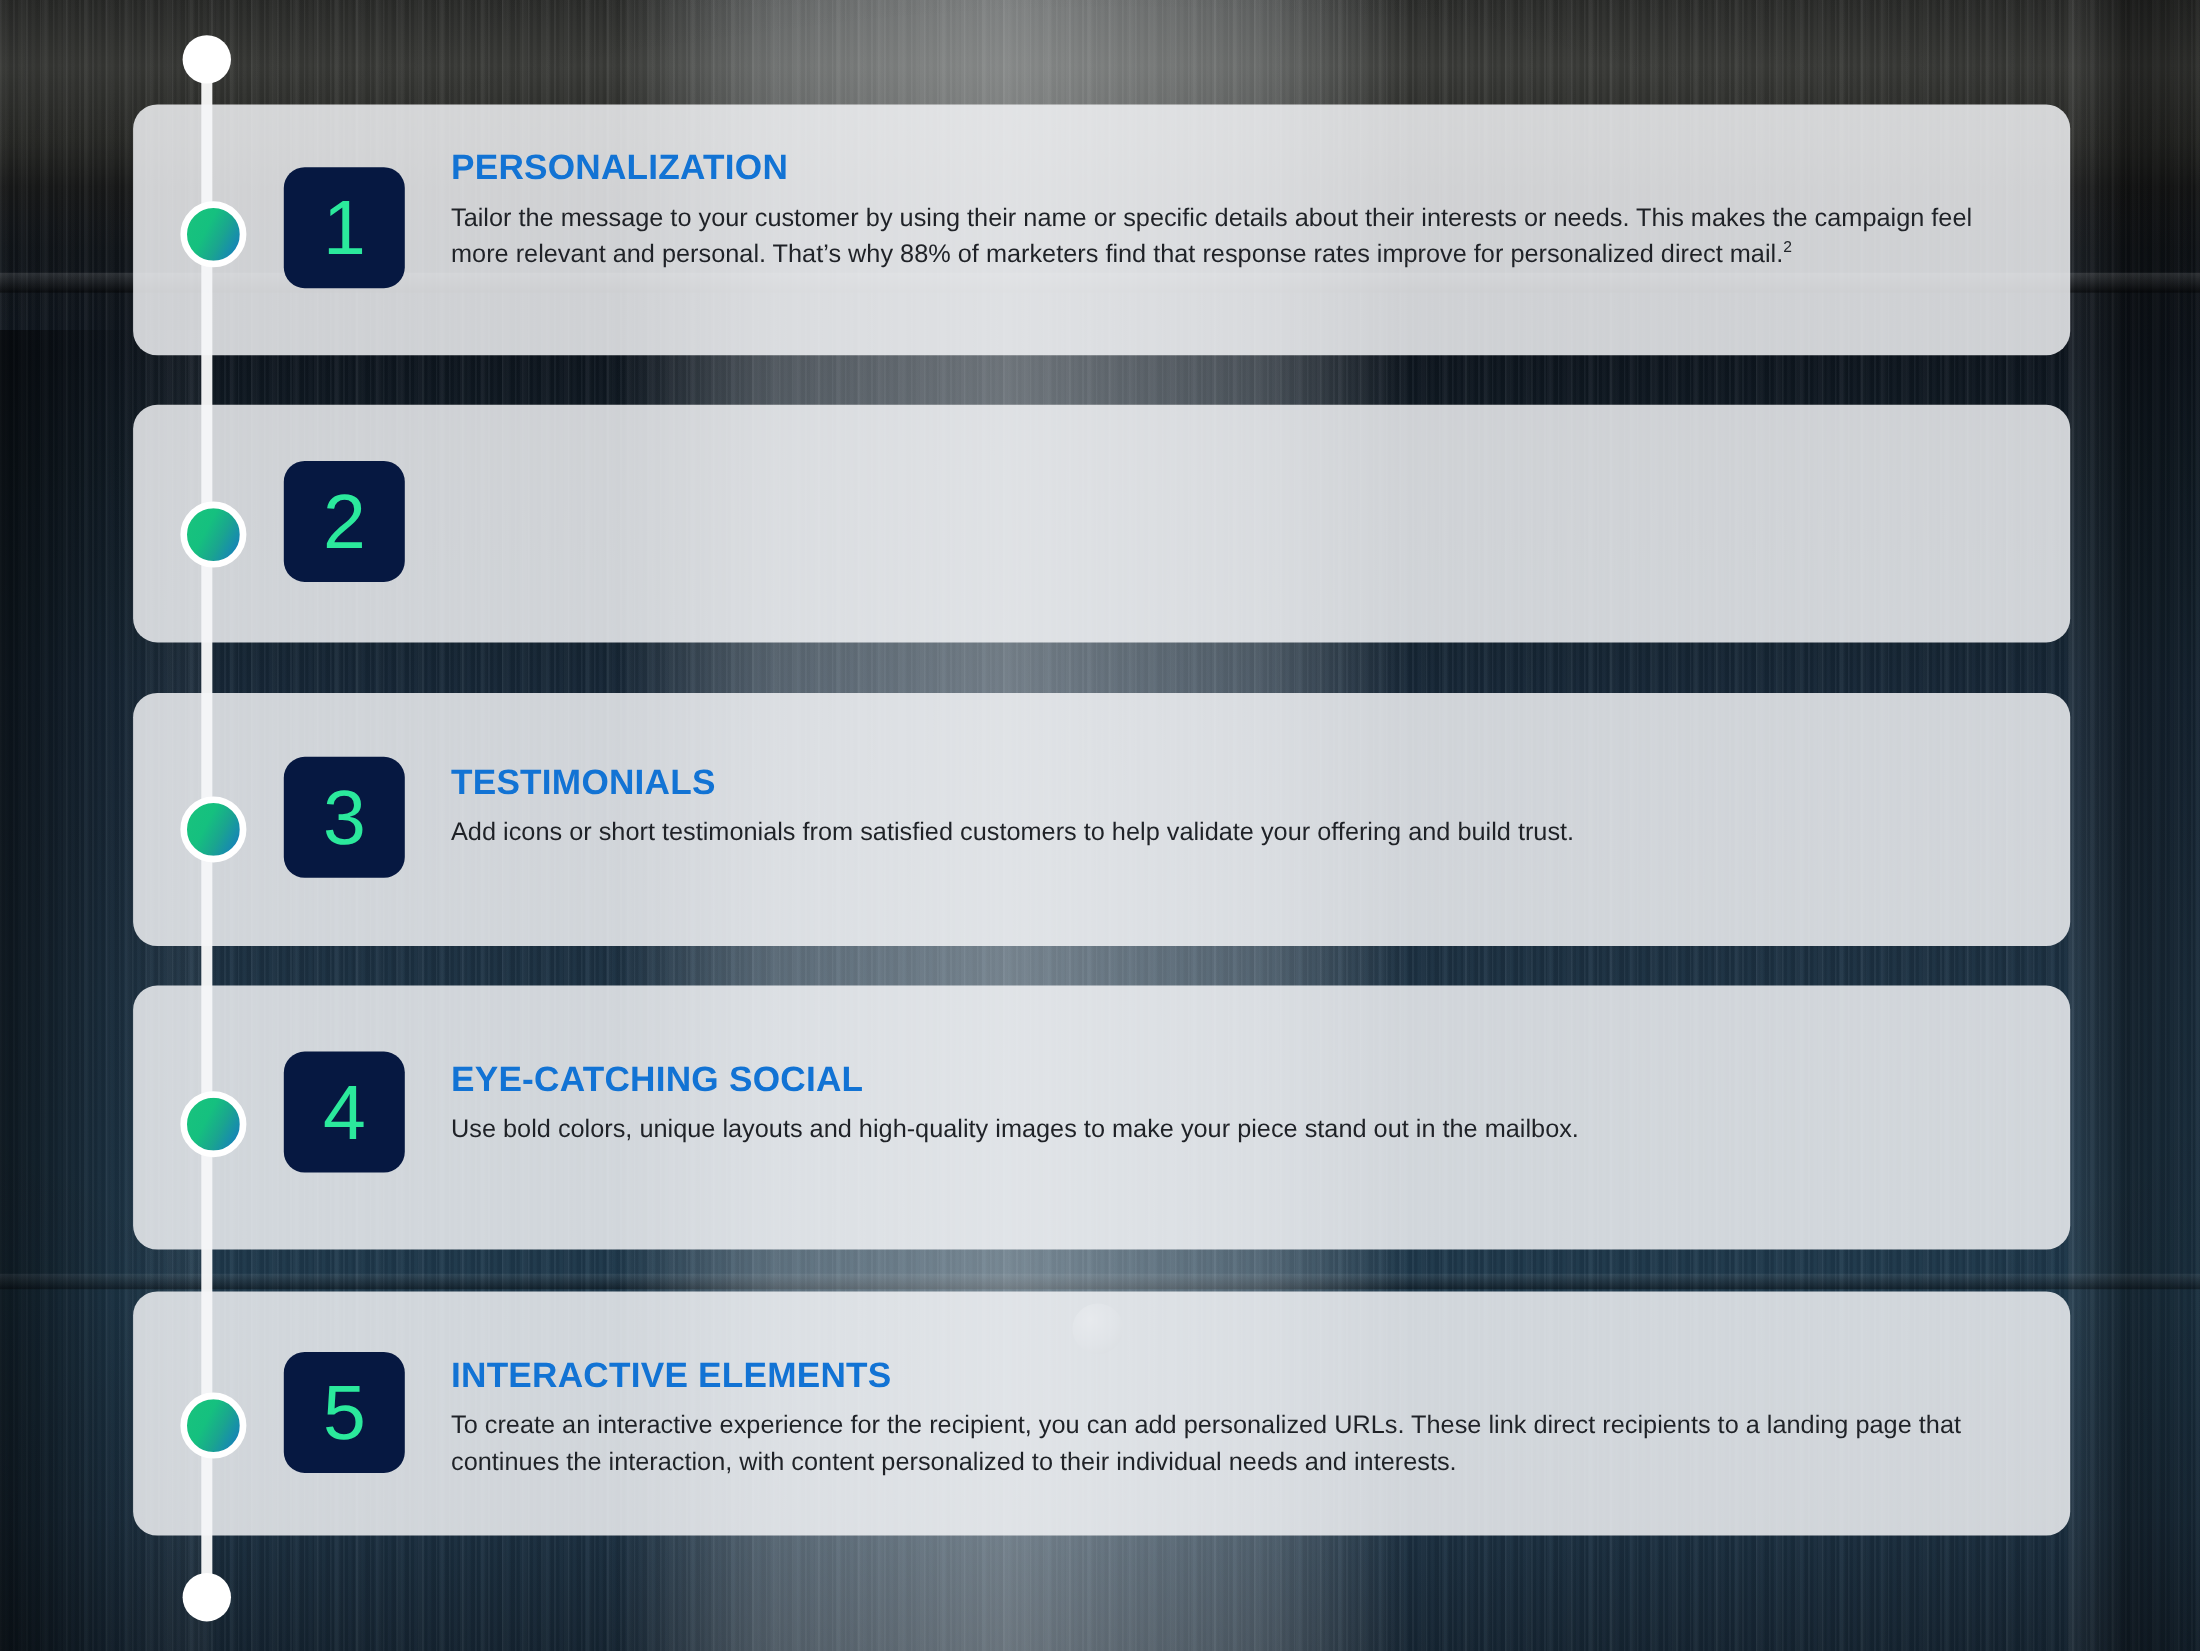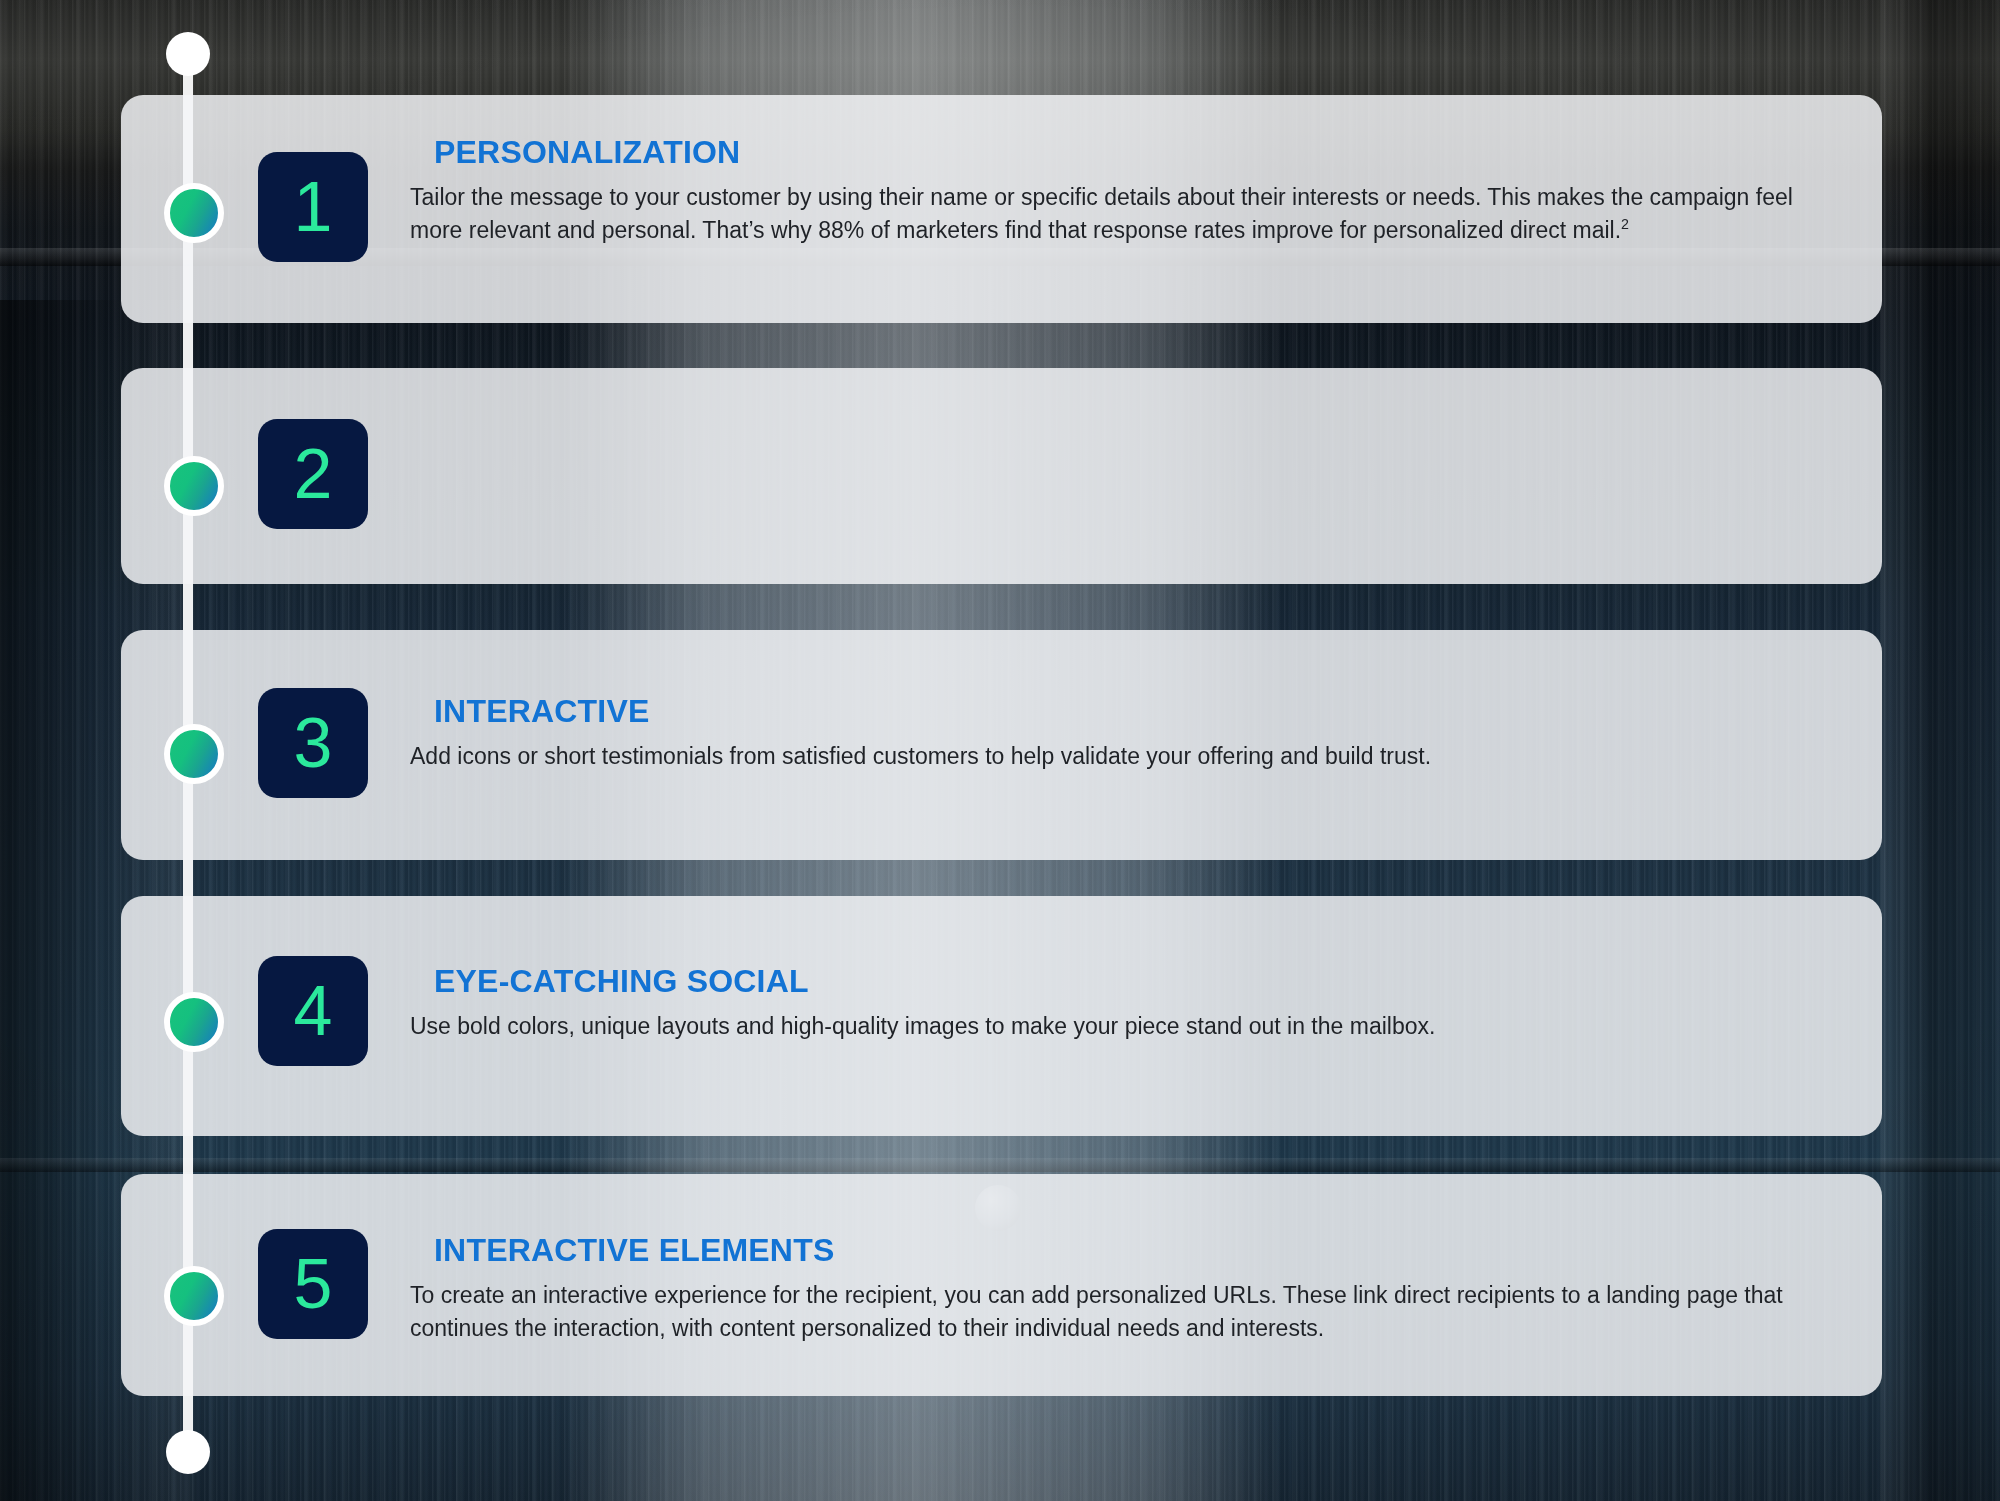--- a/index.html
+++ b/index.html
@@ -185,21 +185,20 @@
   .t5 { top:1234px; }
 
   .heading {
     font-family:"Liberation Sans", sans-serif;
     font-weight:700;
     font-size:32px;
     letter-spacing:0.2px;
     color:#1273D4;
     margin-bottom:11px;
     line-height:1.05;
-    margin-left:24px;
   }
   .desc {
     font-family:"Liberation Sans", sans-serif;
     font-weight:400;
     font-size:23px;
     line-height:1.44;
     color:#1f2227;
     max-width:1430px;
   }
   .desc sup {
@@ -258,21 +257,21 @@
 
     <div class="body-text t1">
       <div class="heading">PERSONALIZATION</div>
       <div class="desc"><span>Tailor the message to your customer by using their name or specific details about their interests or needs. This makes the campaign feel more relevant and personal. That’s why 88% of marketers find that response rates improve for personalized direct mail.</span><sup>2</sup></div>
     </div>
 
     <div class="body-text t2">
     </div>
 
     <div class="body-text t3">
-      <div class="heading">INTERACTIVE</div>
+      <div class="heading">TESTIMONIALS</div>
       <div class="desc"><span>Add icons or short testimonials from satisfied customers to help validate your offering and build trust.</span></div>
     </div>
 
     <div class="body-text t4">
       <div class="heading">EYE-CATCHING SOCIAL</div>
       <div class="desc"><span>Use bold colors, unique layouts and high-quality images to make your piece stand out in the mailbox.</span></div>
     </div>
 
     <div class="body-text t5">
       <div class="heading">INTERACTIVE ELEMENTS</div>

